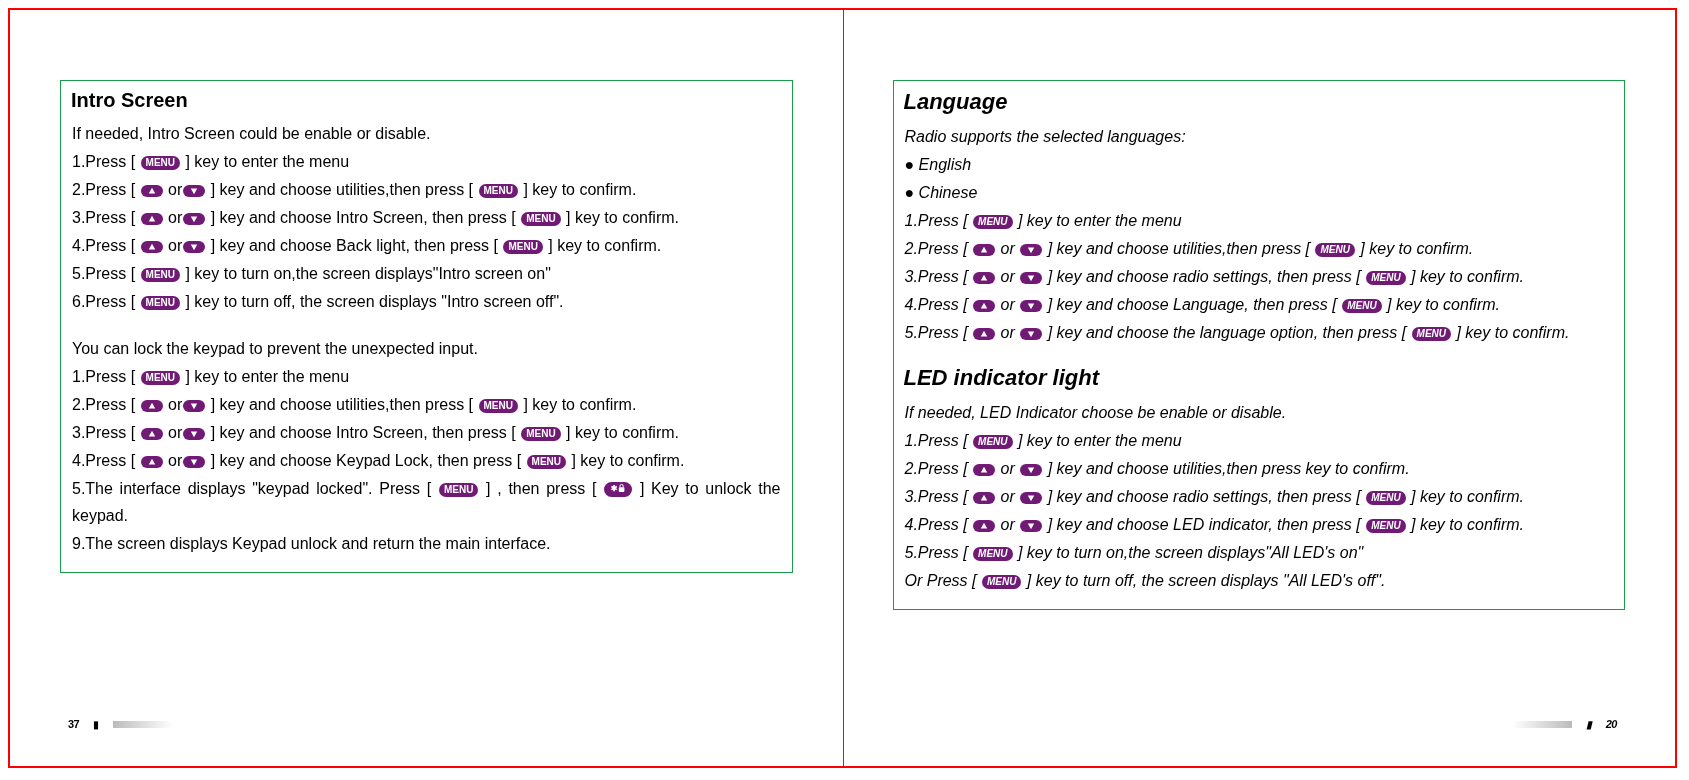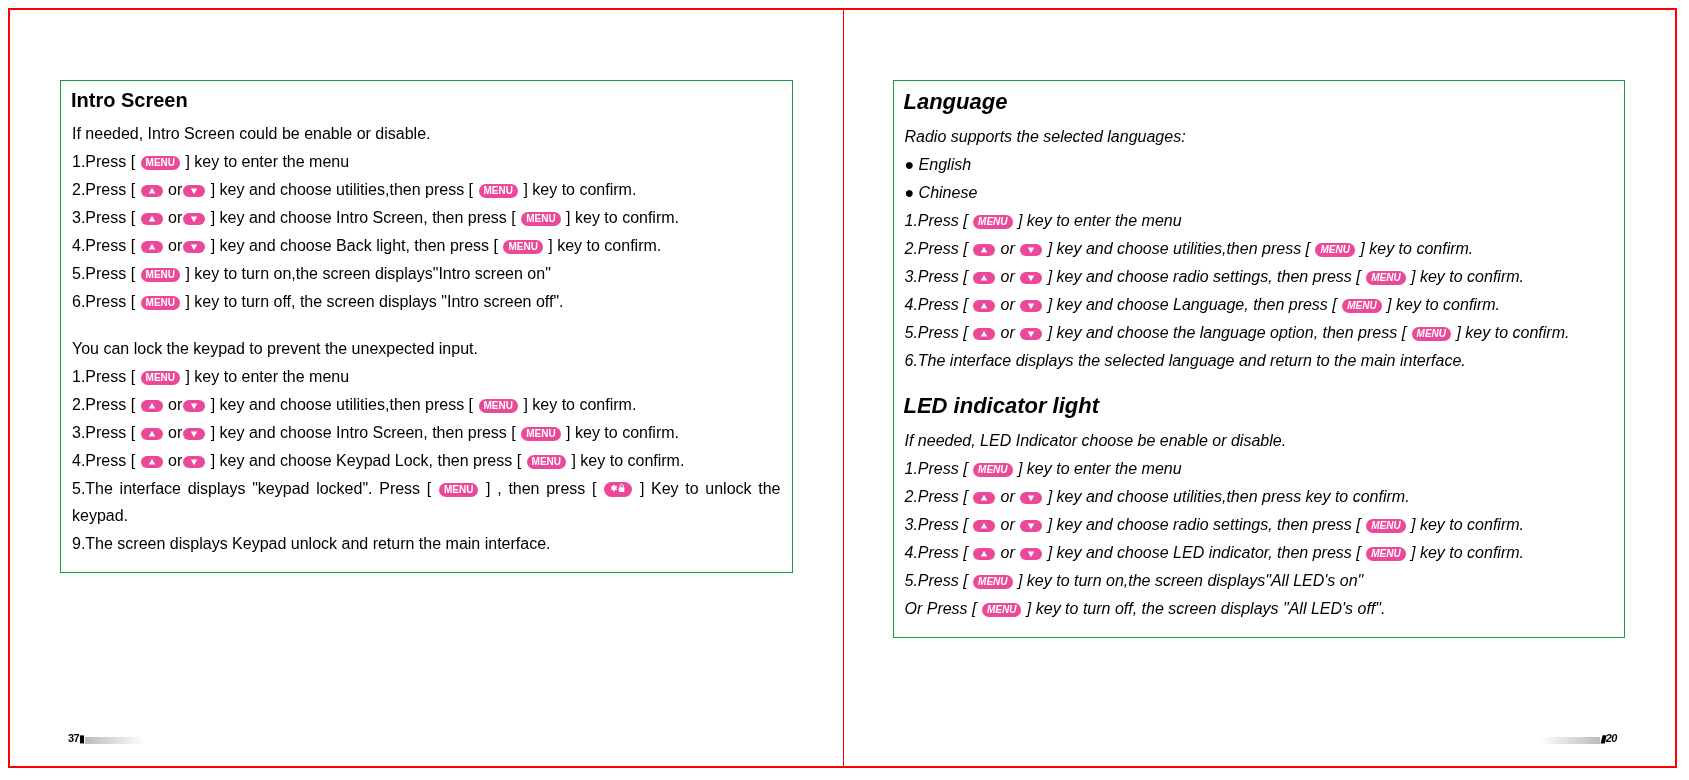--- a/index.html
+++ b/index.html
@@ -23,21 +23,21 @@
     position: absolute;
     left: 50%;
     top: 0;
     bottom: 0;
     width: 1px;
     background: red;
   }
   .page {
     position: absolute;
     top: 0;
-    bottom: 0;
+    bottom: 14px;
     width: 50%;
     box-sizing: border-box;
     padding: 70px 50px 30px 50px;
   }
   .page-left { left: 0; }
   .page-right { left: 50%; font-style: italic; }
   .greenbox {
     border: 1px solid #1a9b4a;
     padding: 8px 10px 14px 10px;
     box-sizing: border-box;
@@ -57,21 +57,21 @@
     color: #000;
   }
   .bodytxt p {
     margin: 1px;
   }
   .just {
     text-align: justify;
   }
   .key {
     display: inline-block;
-    background: #ec4899;
+    background: #701a75;
     color: #fff;
     font-size: 10px;
     font-weight: bold;
     border-radius: 8px;
     padding: 1px 5px;
     vertical-align: middle;
     line-height: 12px;
     min-width: 22px;
     text-align: center;
     margin: 0 1px;
@@ -91,22 +91,22 @@
   }
   .spacer {
     height: 18px;
   }
   .pagenum {
     position: absolute;
     bottom: 22px;
     font-size: 10px;
     font-weight: bold;
     display: flex;
-    align-items: flex-end;
-    gap: 0;
+    align-items: center;
+    gap: 14px;
   }
   .pagenum-left { left: 58px; }
   .pagenum-right { right: 58px; }
   .pagestripe {
     width: 60px;
     height: 7px;
     background: linear-gradient(to right, #bbb, #fff);
     display: inline-block;
   }
   .pagestripe.rev {
@@ -206,21 +206,20 @@
           <p>4.Press [ <span class="key arrow"><svg viewBox="0 0 10 10">
                 <polygon points="5,1 9,8 1,8" fill="#fff"></polygon>
               </svg></span> or <span class="key arrow"><svg viewBox="0 0 10 10">
                 <polygon points="1,2 9,2 5,9" fill="#fff"></polygon>
               </svg></span> ] key and choose Language, then press [ <span class="key">MENU</span> ] key to confirm.</p>
           <p class="just">5.Press [ <span class="key arrow"><svg viewBox="0 0 10 10">
                 <polygon points="5,1 9,8 1,8" fill="#fff"></polygon>
               </svg></span> or <span class="key arrow"><svg viewBox="0 0 10 10">
                 <polygon points="1,2 9,2 5,9" fill="#fff"></polygon>
               </svg></span> ] key and choose the language option, then press [ <span class="key">MENU</span> ] key to confirm.</p>
-          <p>6.The interface displays the selected language and return to the main interface.</p>
         </div>
         <div class="spacer"></div>
         <div class="section-title big">LED indicator light</div>
         <div class="bodytxt">
           <p>If needed, LED Indicator choose be enable or disable.</p>
           <p>1.Press [ <span class="key">MENU</span> ] key to enter the menu</p>
           <p>2.Press [ <span class="key arrow"><svg viewBox="0 0 10 10">
                 <polygon points="5,1 9,8 1,8" fill="#fff"></polygon>
               </svg></span> or <span class="key arrow"><svg viewBox="0 0 10 10">
                 <polygon points="1,2 9,2 5,9" fill="#fff"></polygon>

